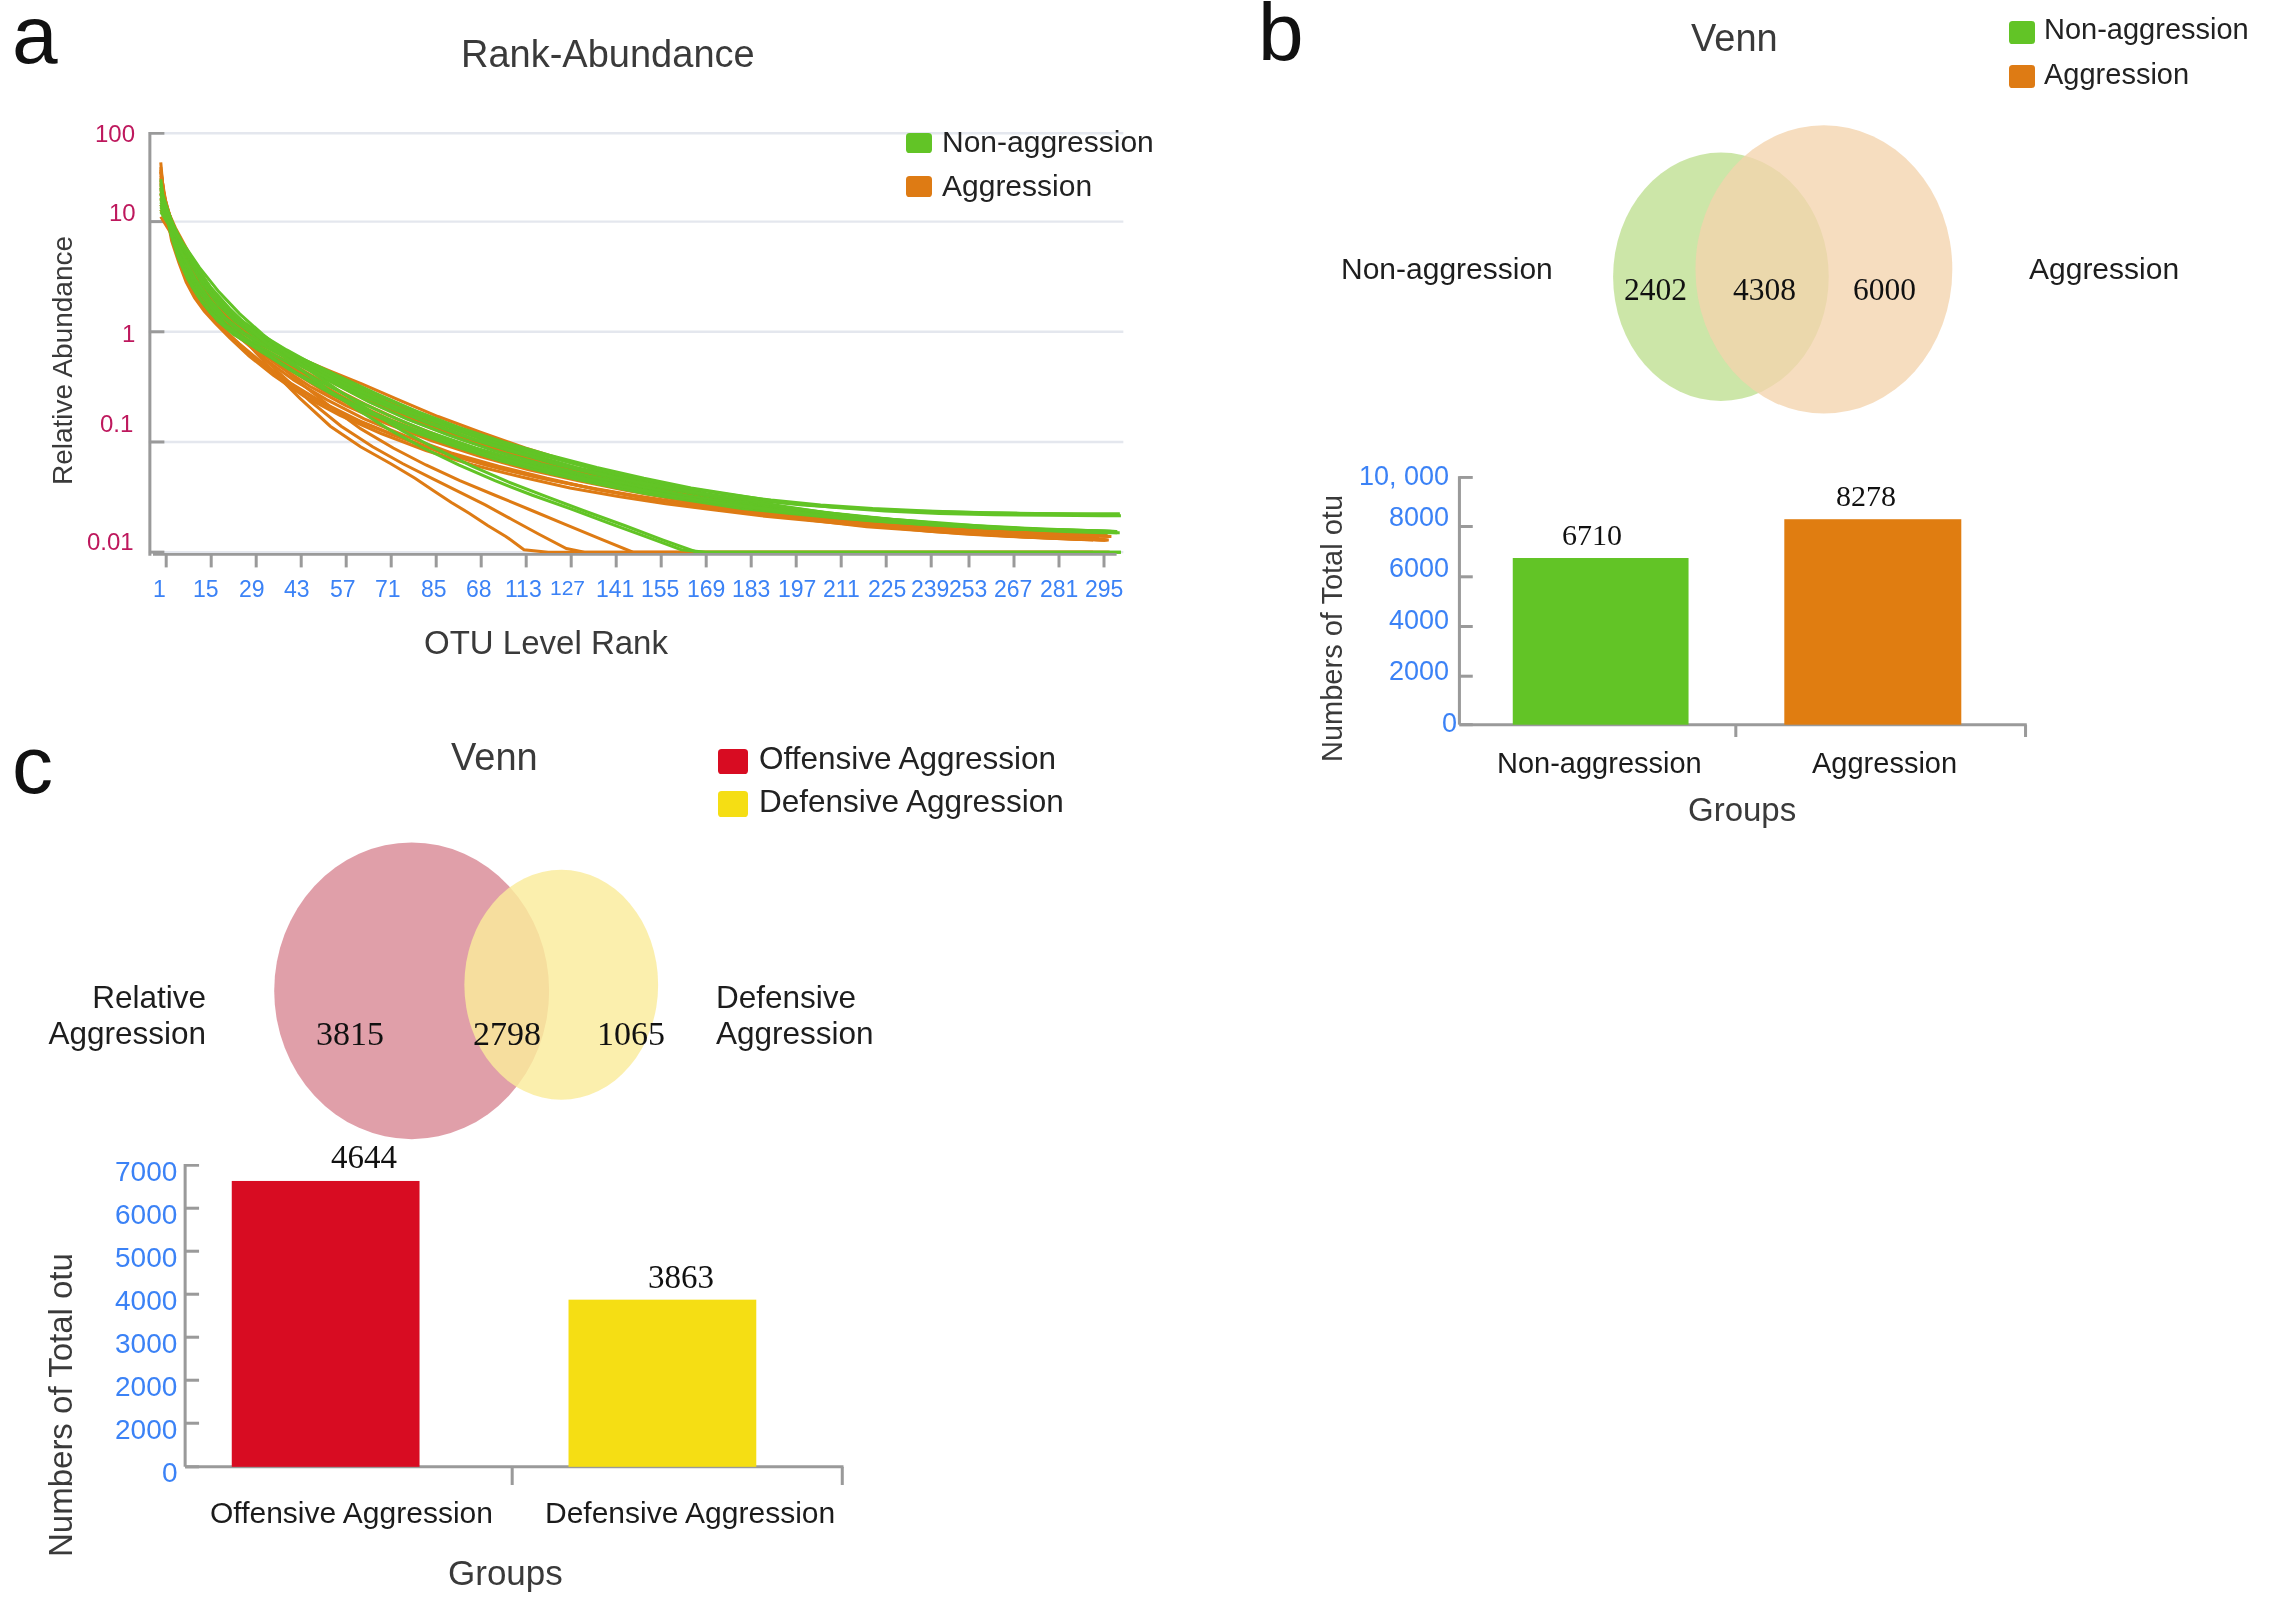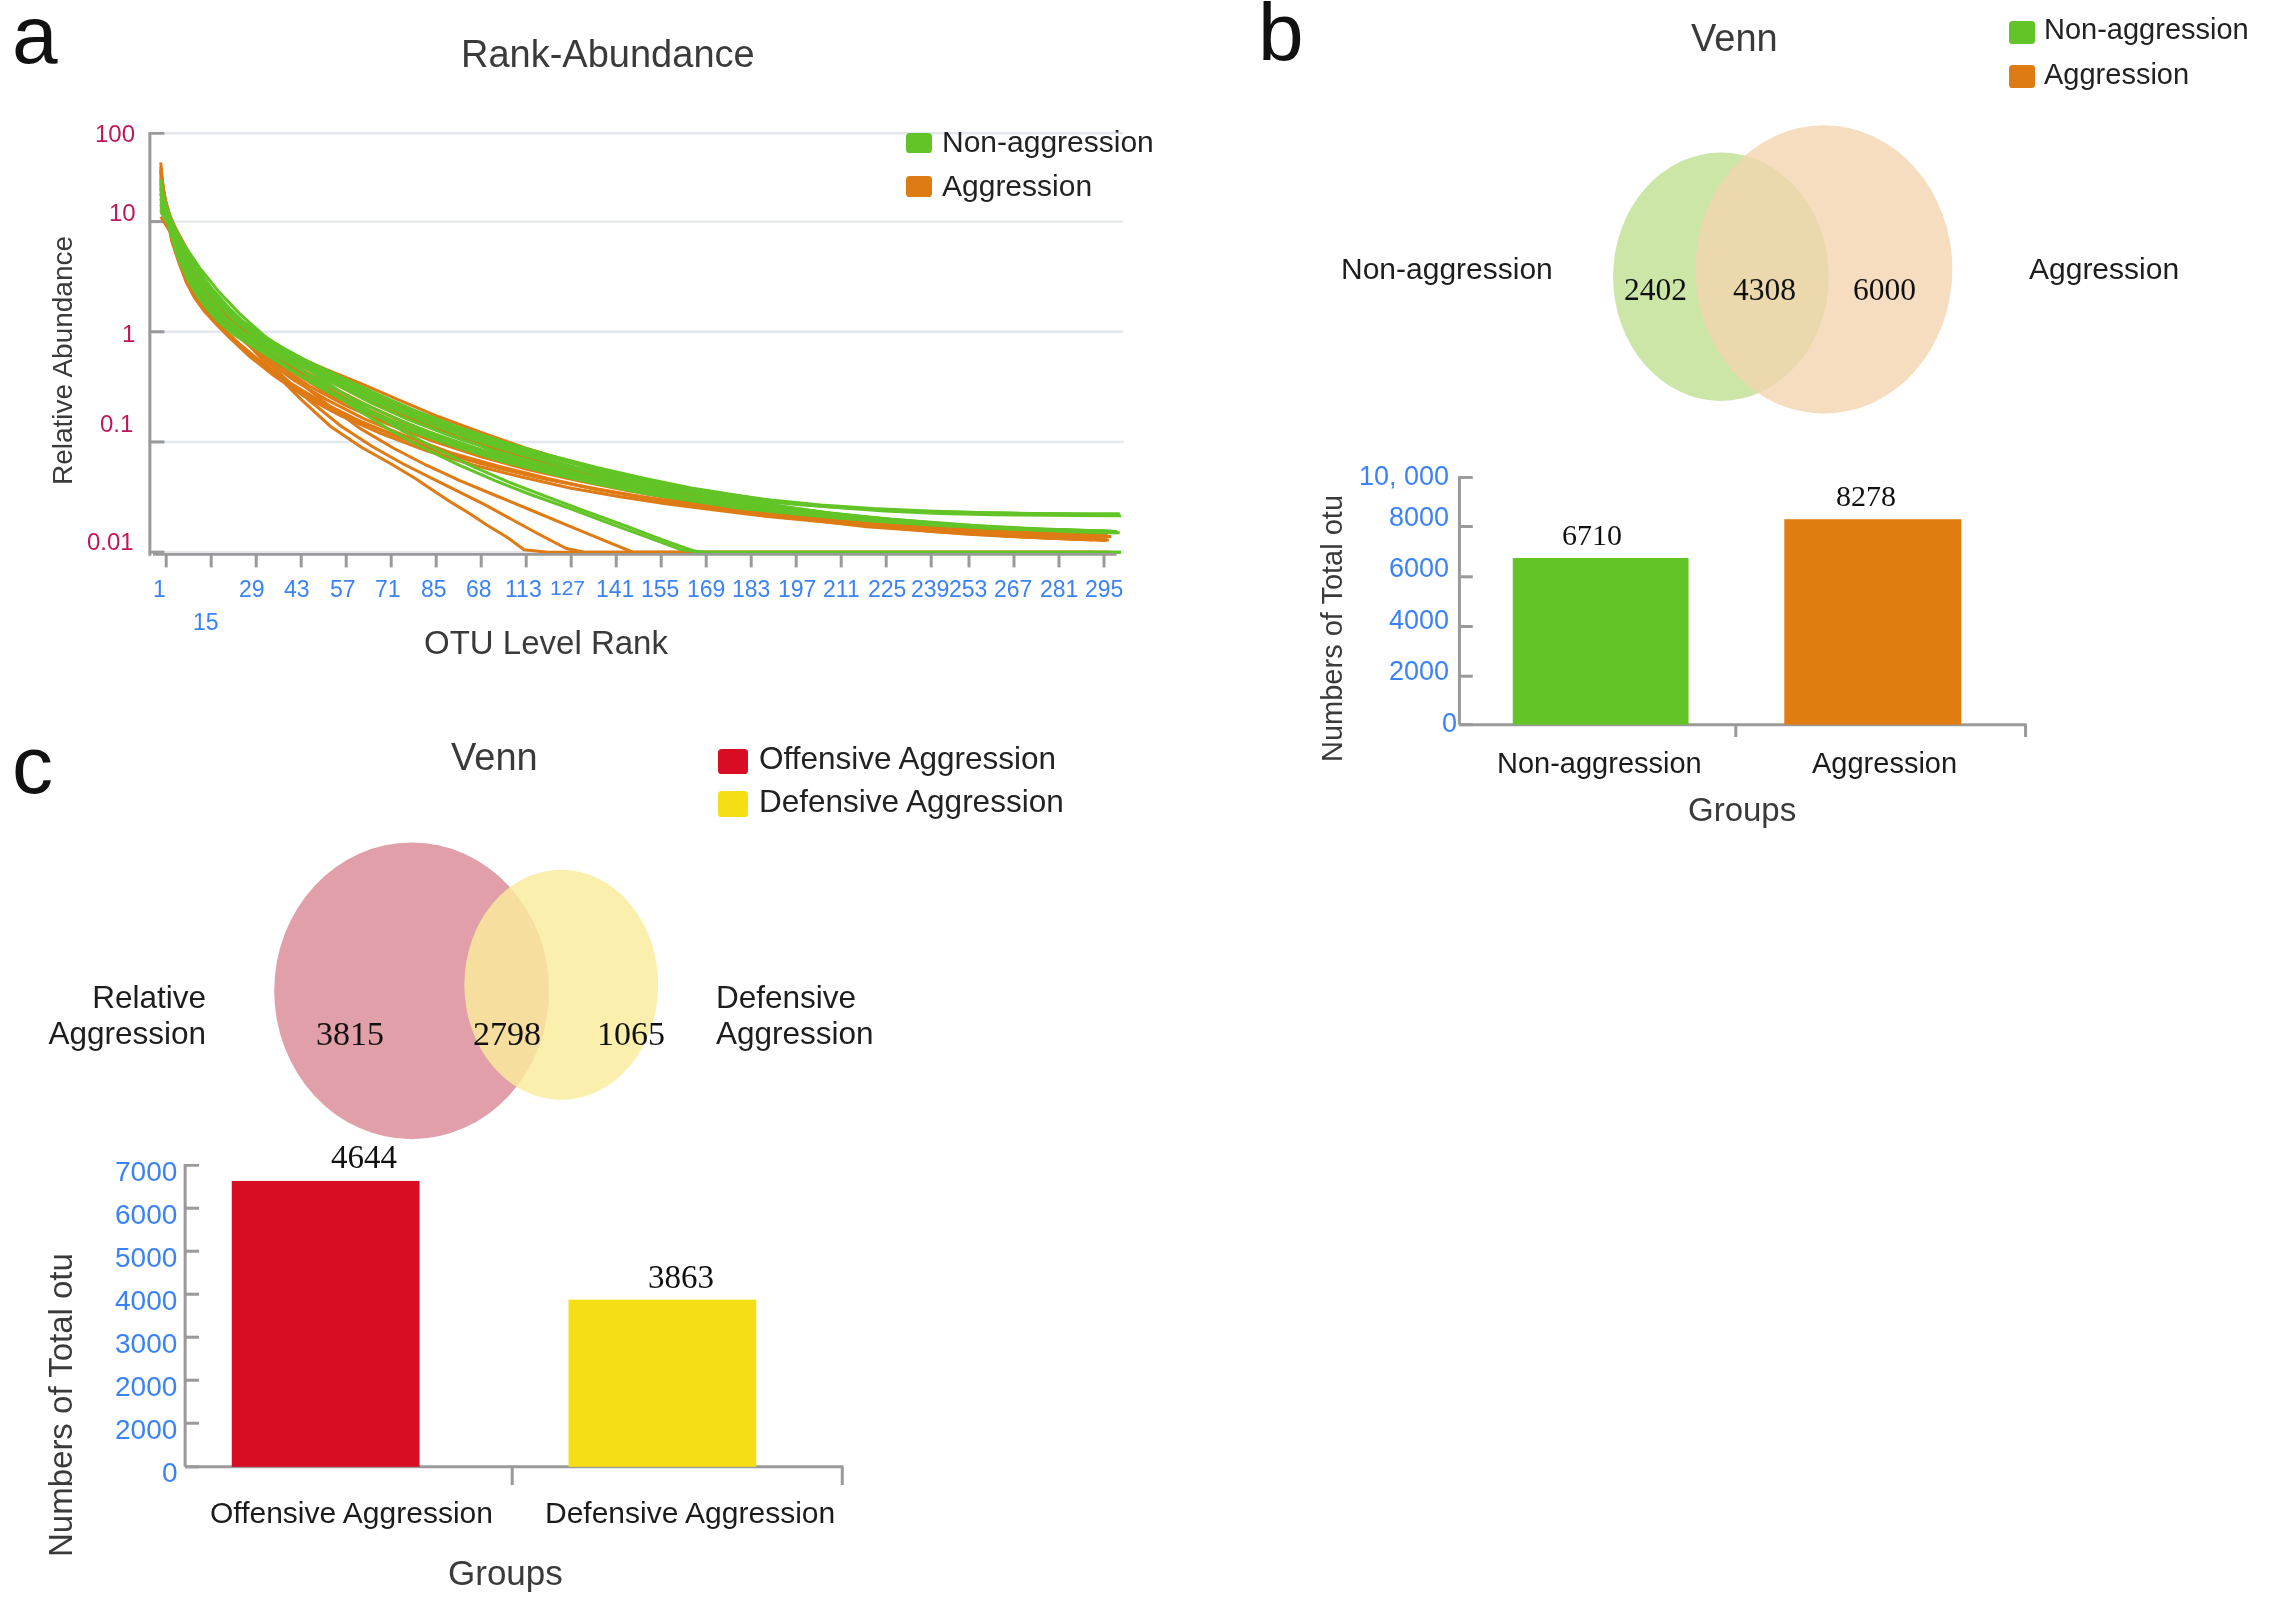--- a/index.html
+++ b/index.html
@@ -188,21 +188,21 @@
     <line x1="1222" y1="2" x2="1222" y2="24"></line>
       <line x1="1297" y1="2" x2="1297" y2="24"></line>
     <line x1="1360" y1="2" x2="1360" y2="24"></line>
       <line x1="1435" y1="2" x2="1435" y2="24"></line>
     <line x1="1510" y1="2" x2="1510" y2="24"></line>
       <line x1="1585" y1="2" x2="1585" y2="24"></line>
   </g>
 </svg>
 
 <div class="tick-label" style="left:153px;  top:576px; font-size:23px;">1</div>
-<div class="tick-label" style="left:193px;  top:576px; font-size:23px;margin-top:33px;">15</div>
+<div class="tick-label" style="left:193px;  top:576px; font-size:23px;">15</div>
 <div class="tick-label" style="left:239px;  top:576px; font-size:23px;">29</div>
 <div class="tick-label" style="left:284px;  top:576px; font-size:23px;">43</div>
 <div class="tick-label" style="left:330px;  top:576px; font-size:23px;">57</div>
 <div class="tick-label" style="left:375px;  top:576px; font-size:23px;">71</div>
 <div class="tick-label" style="left:421px;  top:576px; font-size:23px;">85</div>
 <div class="tick-label" style="left:466px;  top:576px; font-size:23px;">68</div>
 <div class="tick-label" style="left:505px;  top:576px; font-size:23px;">113</div>
 <div class="tick-label" style="left:550px;  top:576px; font-size:21px;">127</div>
 <div class="tick-label" style="left:596px;  top:576px; font-size:23px;">141</div>
 <div class="tick-label" style="left:641px; top:576px; font-size:23px;">155</div>

